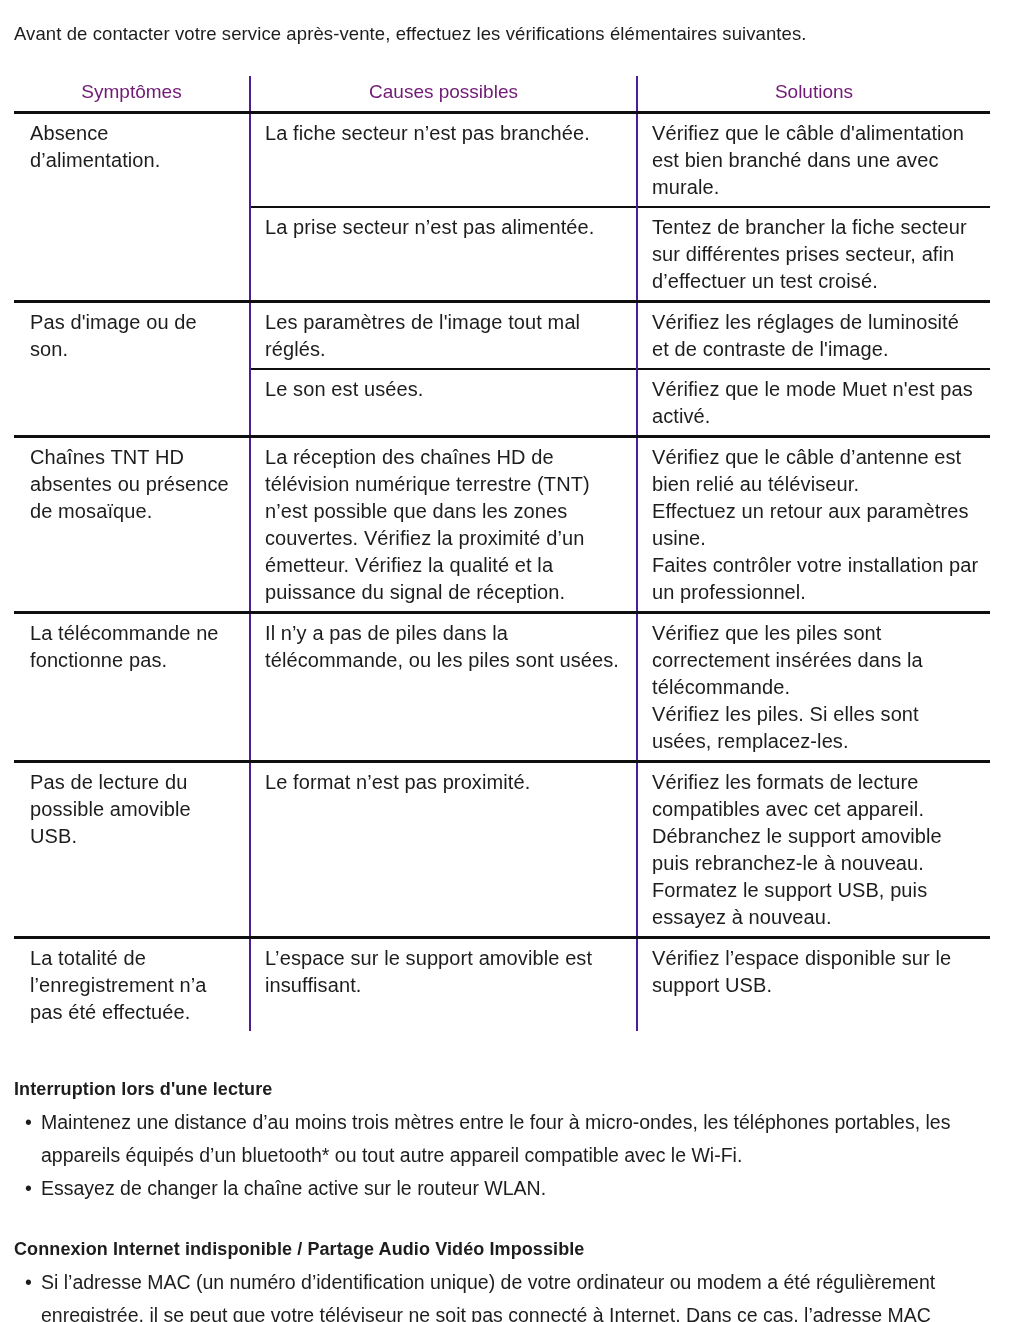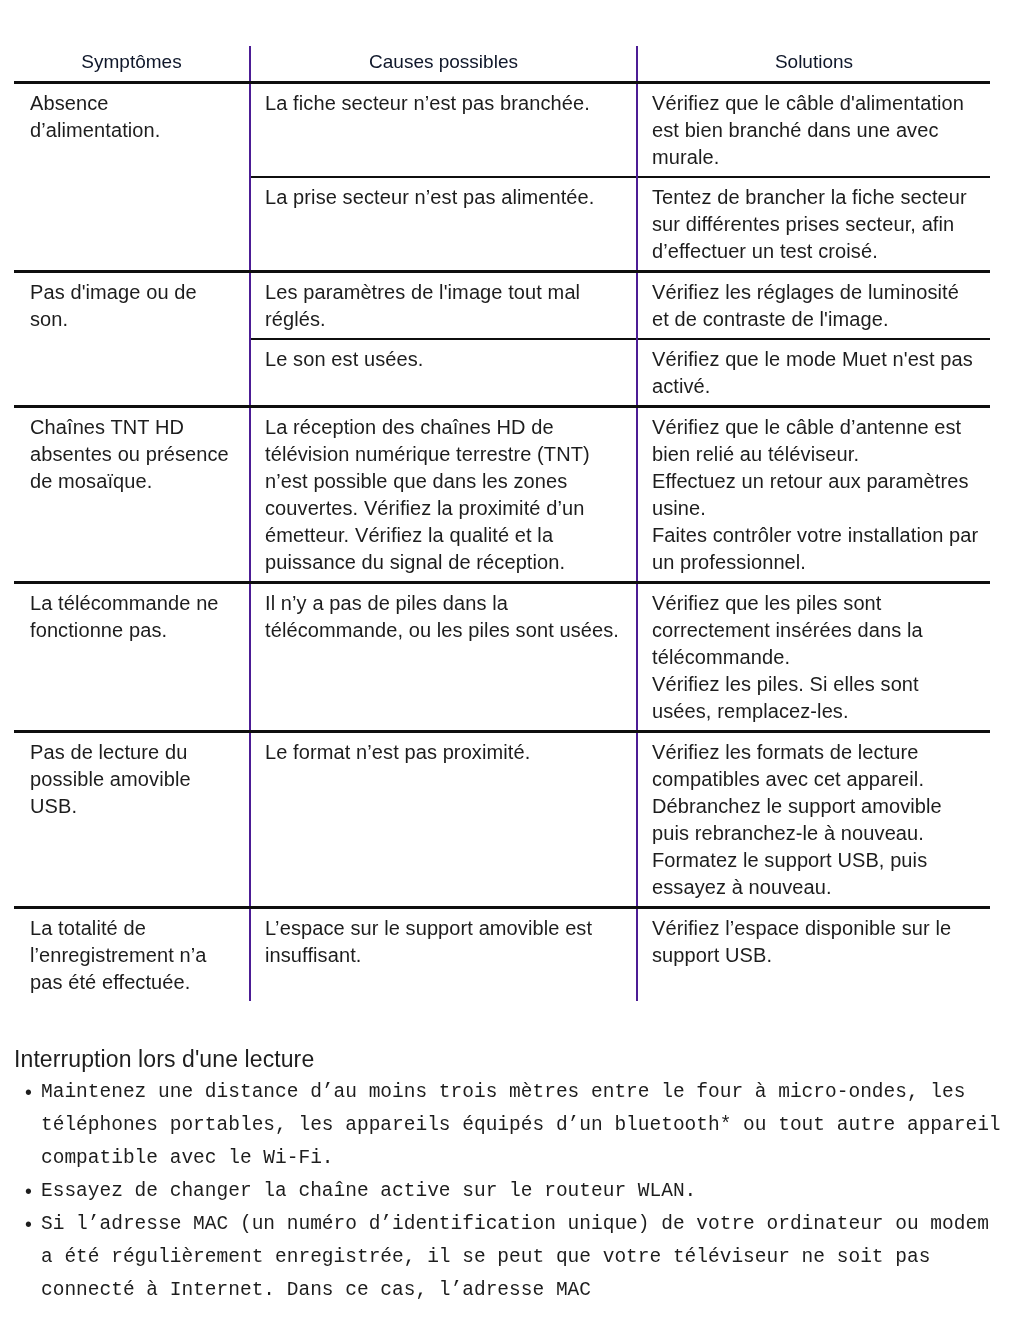--- a/index.html
+++ b/index.html
@@ -28,56 +28,57 @@
   col.c2 { width: 387px; }
   col.c3 { width: 353px; }
 
   .tbl th {
     font-weight: 400;
     font-size: 19px;
     line-height: 24px;
     text-align: center;
     padding: 4px 4px 7px 4px;
     border-bottom: 3px solid #0f0f0f;
-    color: #0f172a;
+    color: #701a75;
   }
   .tbl td {
     vertical-align: top;
     font-size: 20px;
     line-height: 27px;
     padding: 6px 10px 5px 14px;
     white-space: pre-line;
     letter-spacing: 0.1px;
   }
   .tbl .sym { padding-left: 16px; }
   .tbl .vl { border-left: 2px solid #4c1d95; }
   .tbl tr.gs td { border-top: 3px solid #0f0f0f; }
   .tbl tr.sub td { border-top: 2px solid #0f0f0f; margin-left: 45px; }
 
   .extra {
     margin-top: 42px;
     font-size: 19.5px;
     line-height: 33px;
   }
   .extra h3 {
-    font-size: 23px;
-    font-weight: 400;
+    font-size: 18px;
+    font-weight: 700;
     margin: 0;
     letter-spacing: 0.1px;
   }
   .h2gap { margin-top: 28px !important; }
   .bullet { display: flex; padding-left: 11px; }
   .dot { flex: 0 0 16px; width: 16px; }
-  .btx { flex: 1; font-family: Liberation Mono, monospace; }
+  .btx { flex: 1; }
 </style>
 </head>
 <body>
 
 <div class="page">
 
+  <p class="intro">Avant de contacter votre service après-vente, effectuez les vérifications élémentaires suivantes.</p>
 
   <table class="tbl">
     <colgroup>
         <col class="c1">
         <col class="c2">
         <col class="c3">
       </colgroup>
     <thead>
       <tr>
         <th>Symptômes</th>
@@ -151,19 +152,20 @@
     <h3>Interruption lors d'une lecture</h3>
     <div class="bullet">
       <span class="dot">•</span>
       <span class="btx">Maintenez une distance d’au moins trois mètres entre le four à micro-ondes, les téléphones portables, les appareils équipés d’un bluetooth* ou tout autre appareil compatible avec le Wi-Fi.</span>
     </div>
     <div class="bullet">
       <span class="dot">•</span>
       <span class="btx">Essayez de changer la chaîne active sur le routeur WLAN.</span>
     </div>
 
+    <h3 class="h2gap">Connexion Internet indisponible / Partage Audio Vidéo Impossible</h3>
     <div class="bullet">
       <span class="dot">•</span>
       <span class="btx">Si l’adresse MAC (un numéro d’identification unique) de votre ordinateur ou modem a été régulièrement enregistrée, il se peut que votre téléviseur ne soit pas connecté à Internet. Dans ce cas, l’adresse MAC</span>
     </div>
   </section>
 
 </div>
 
 </body></html>

